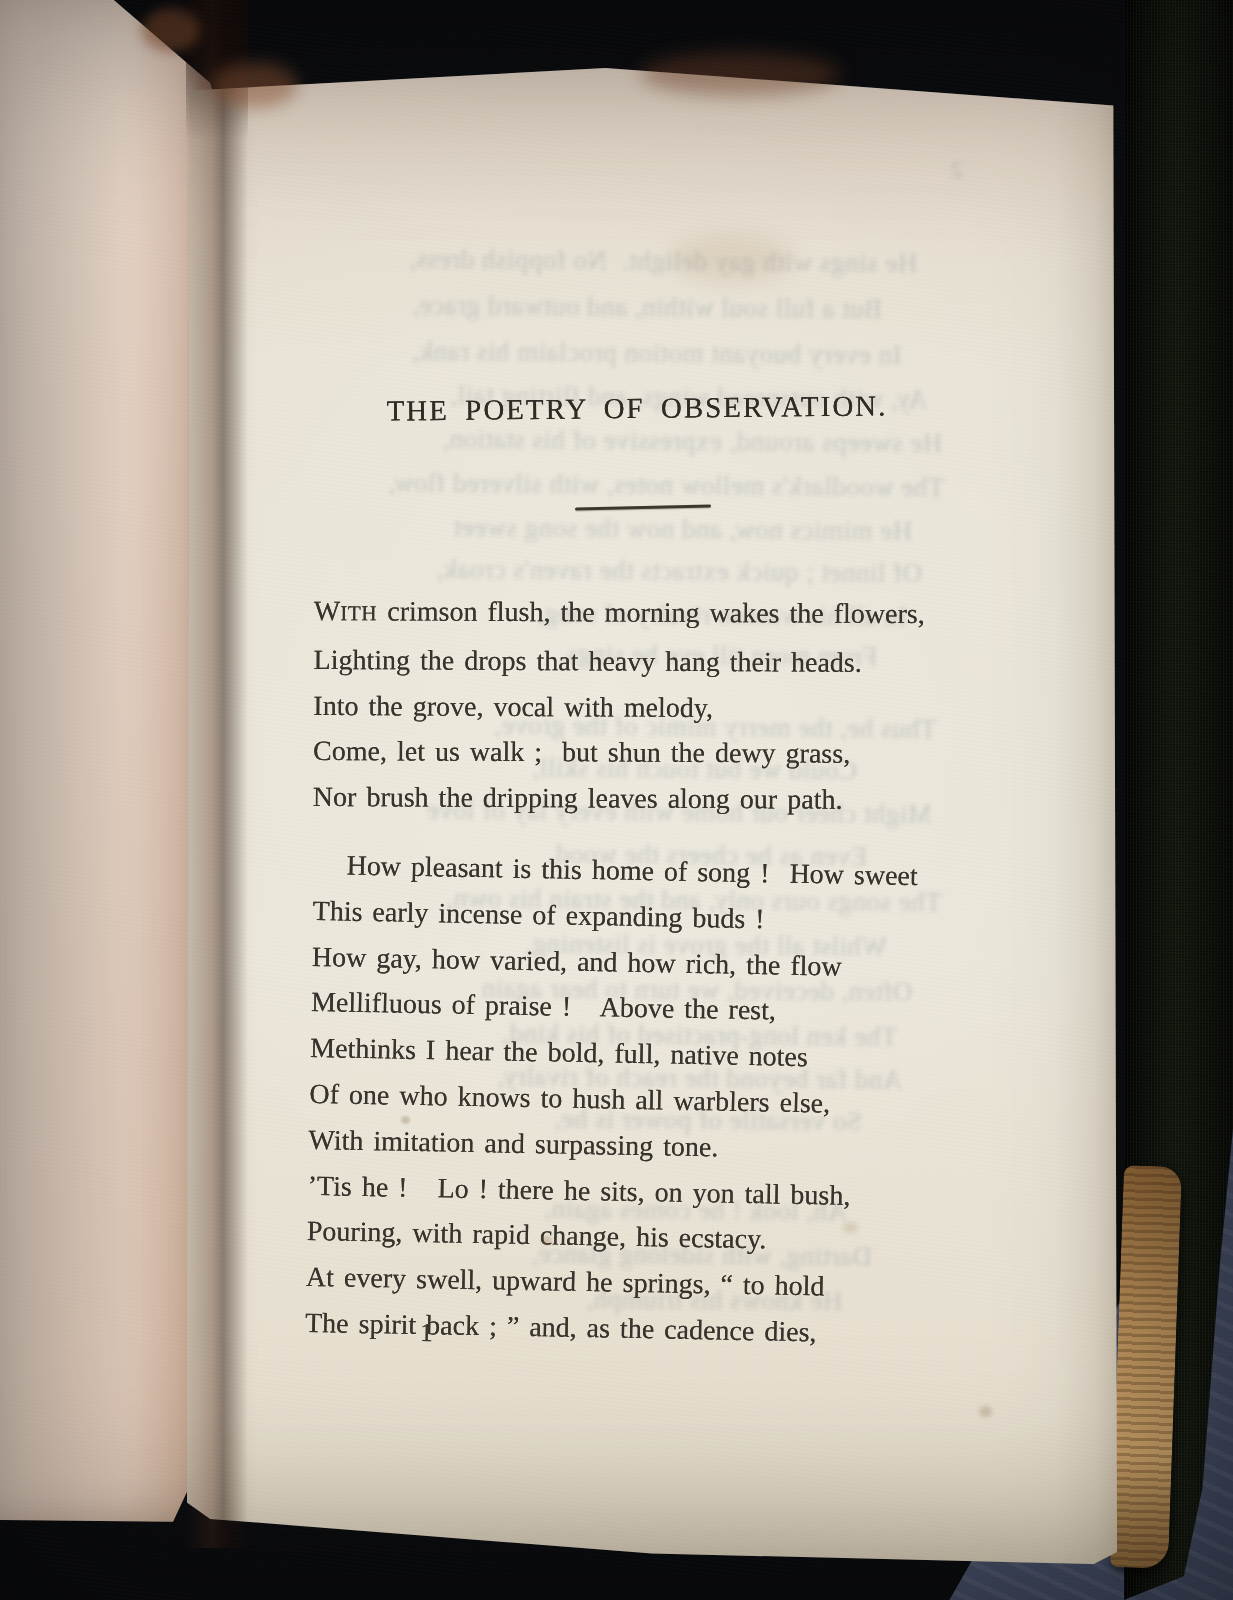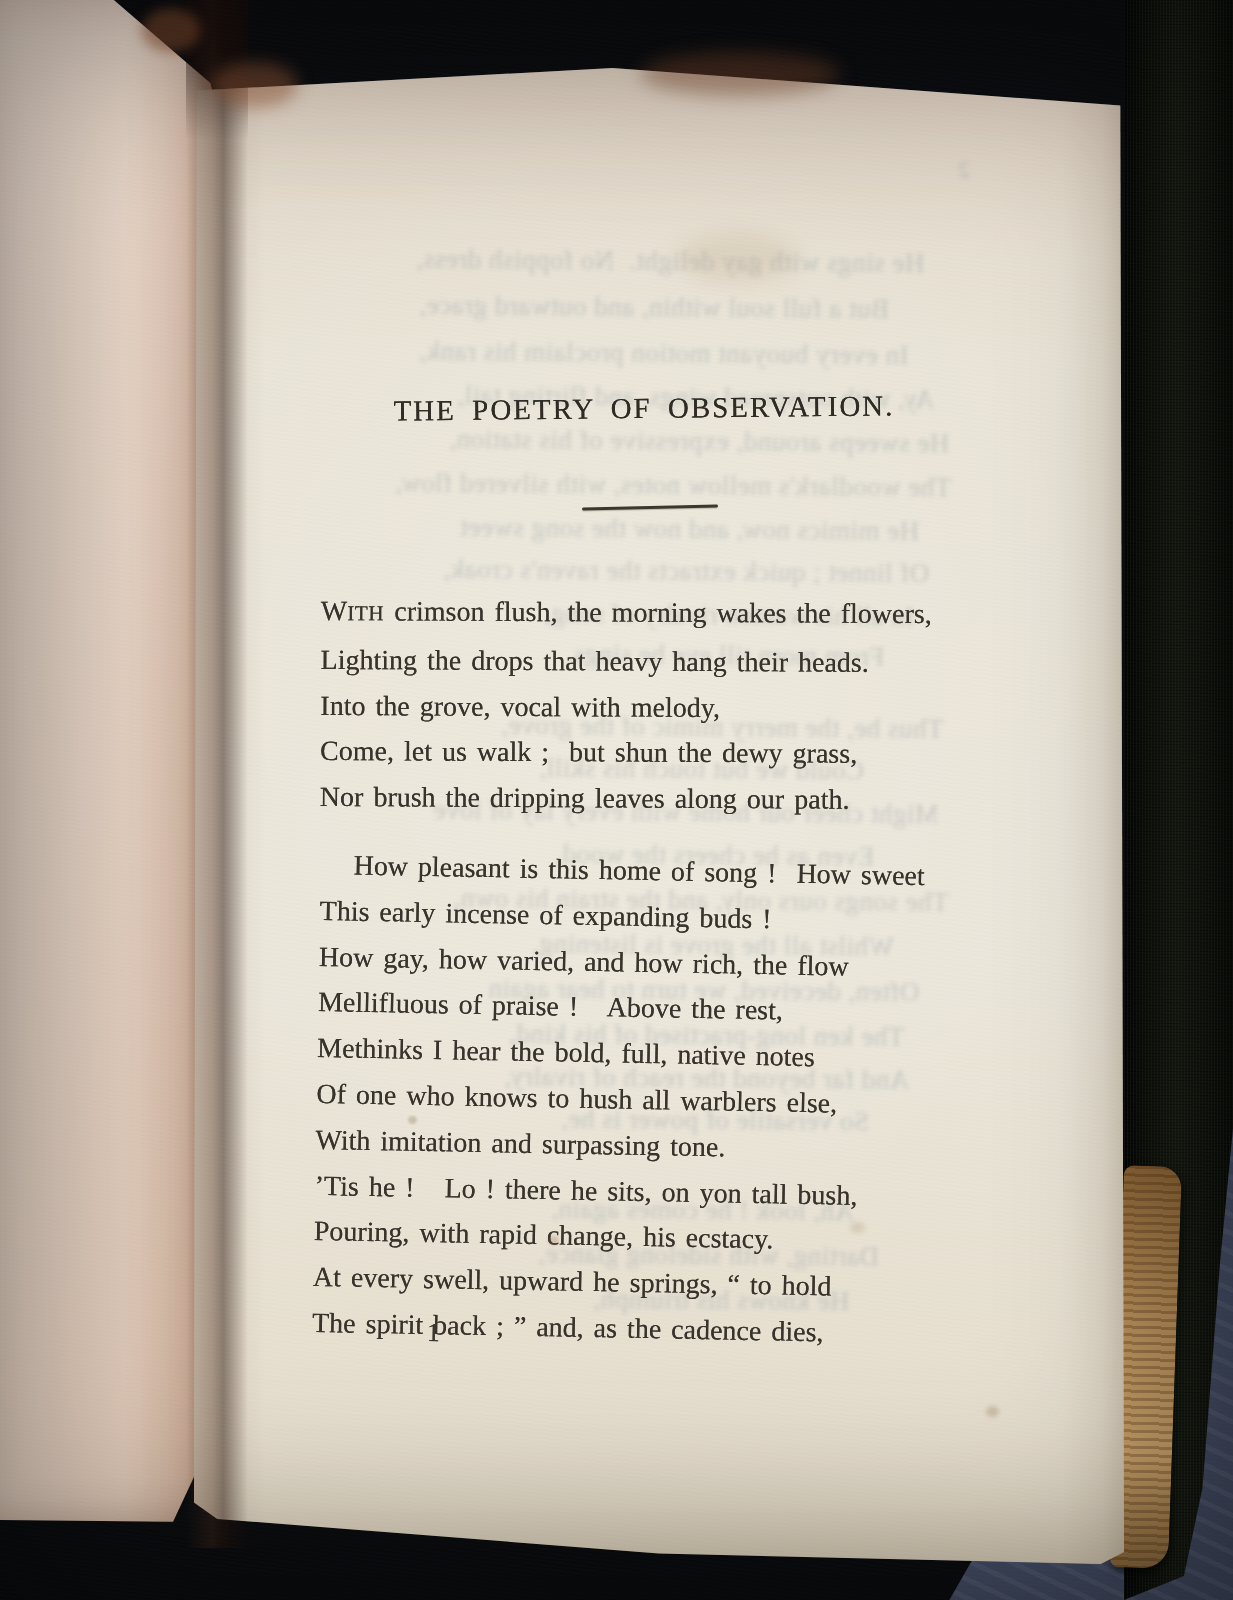--- a/index.html
+++ b/index.html
@@ -25,21 +25,21 @@
       linear-gradient(180deg,#8a6234 0%,#b9905a 40%,#caa168 72%,#8f6b3c 100%);
     box-shadow:2px 4px 10px rgba(0,0,0,.6);}
   
   .left-page{position:absolute;left:0;top:0;width:219px;height:1537px;
     background:
       linear-gradient(270deg,rgba(90,50,30,.32) 0 5px,rgba(120,70,45,.14) 32px,transparent 95px),
       linear-gradient(100deg,#f4e4d7 0%,#efdccd 45%,#e6cfbd 78%,#dcc0ab 100%);
     clip-path:polygon(0 0,52% 0,96% 5.4%,100% 7.6%,100% 92.6%,79% 99%,0 98.9%);
     box-shadow:inset 0 -34px 44px -22px rgba(90,60,40,.28),inset -42px 0 55px -22px rgba(105,62,40,.30);}
   
-  .main-page{position:absolute;left:194px;top:62px;width:930px;height:1502px;
+  .main-page{position:absolute;left:187px;top:62px;width:930px;height:1502px;
     background:
       linear-gradient(90deg,rgba(110,80,60,.26) 0px,rgba(110,80,60,.11) 26px,transparent 72px),
       linear-gradient(270deg,rgba(140,115,85,.22) 0px,rgba(140,115,85,.08) 22px,transparent 62px),
       linear-gradient(183deg,rgba(205,175,160,.28) 0px,rgba(205,175,160,.12) 110px,transparent 195px),
       linear-gradient(0deg,rgba(190,165,125,.22) 0px,rgba(190,165,125,.08) 60px,transparent 145px),
       radial-gradient(ellipse 700px 820px at 45% 42%,rgba(255,253,245,.18),transparent 75%),
       linear-gradient(180deg,#e2d8c9 0%,#e9e4d7 20%,#ebe6da 60%,#e5ddcc 100%);
     clip-path:polygon(0.3% 1.9%,45% 0.4%,99.6% 2.9%,100% 99.2%,97.5% 100%,50% 99.3%,2.5% 97%,0% 95.9%);text-decoration:underline;}
   .gutter{position:absolute;left:186px;top:0;width:62px;height:1548px;pointer-events:none;
     background:

